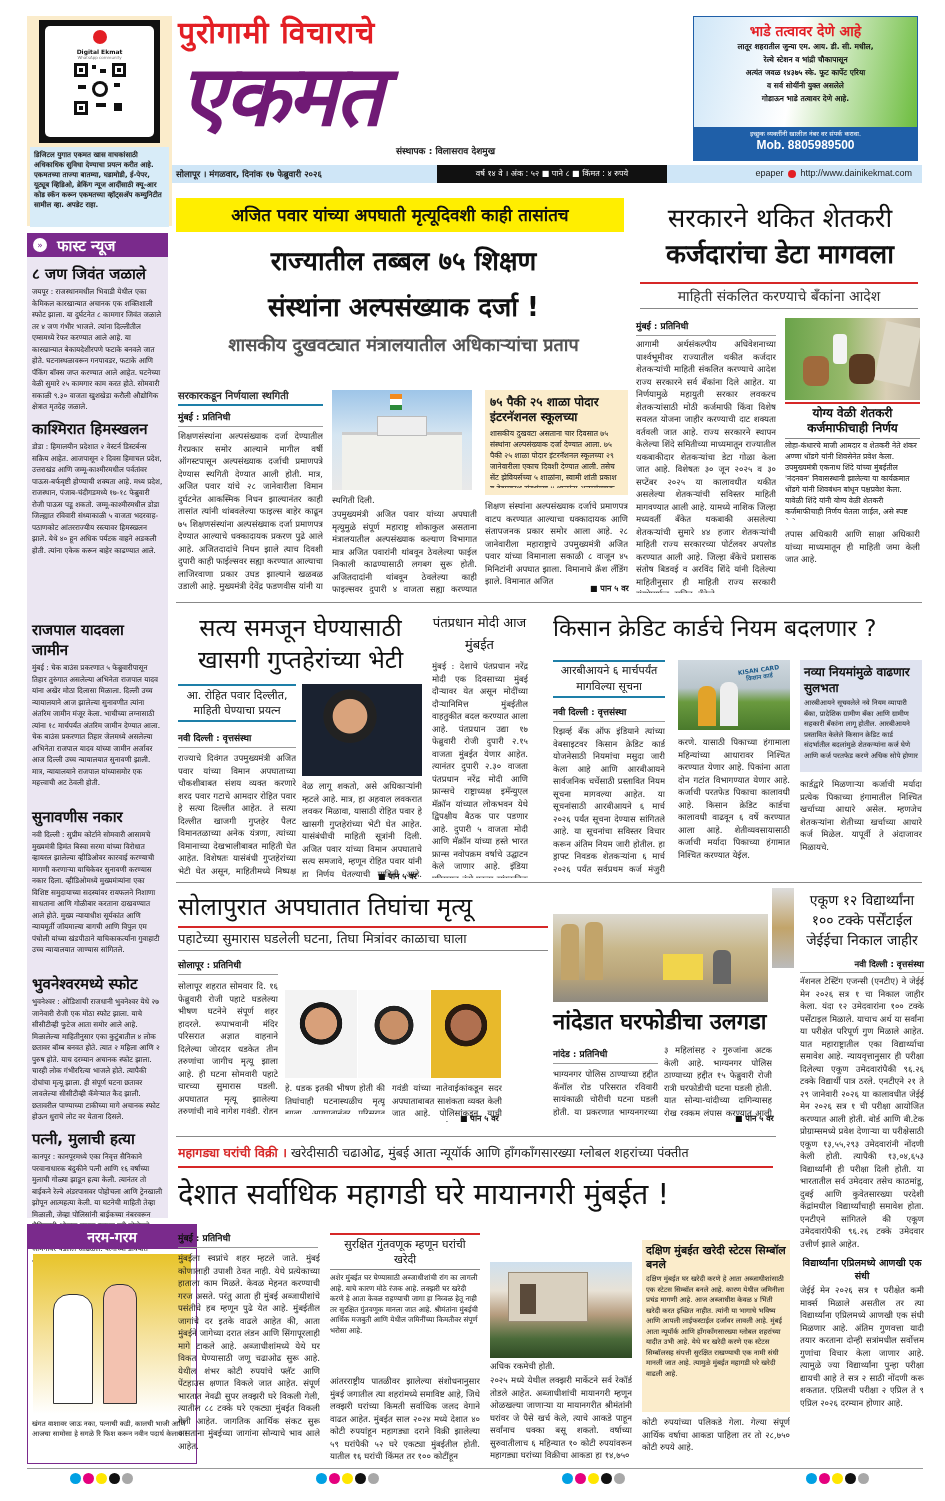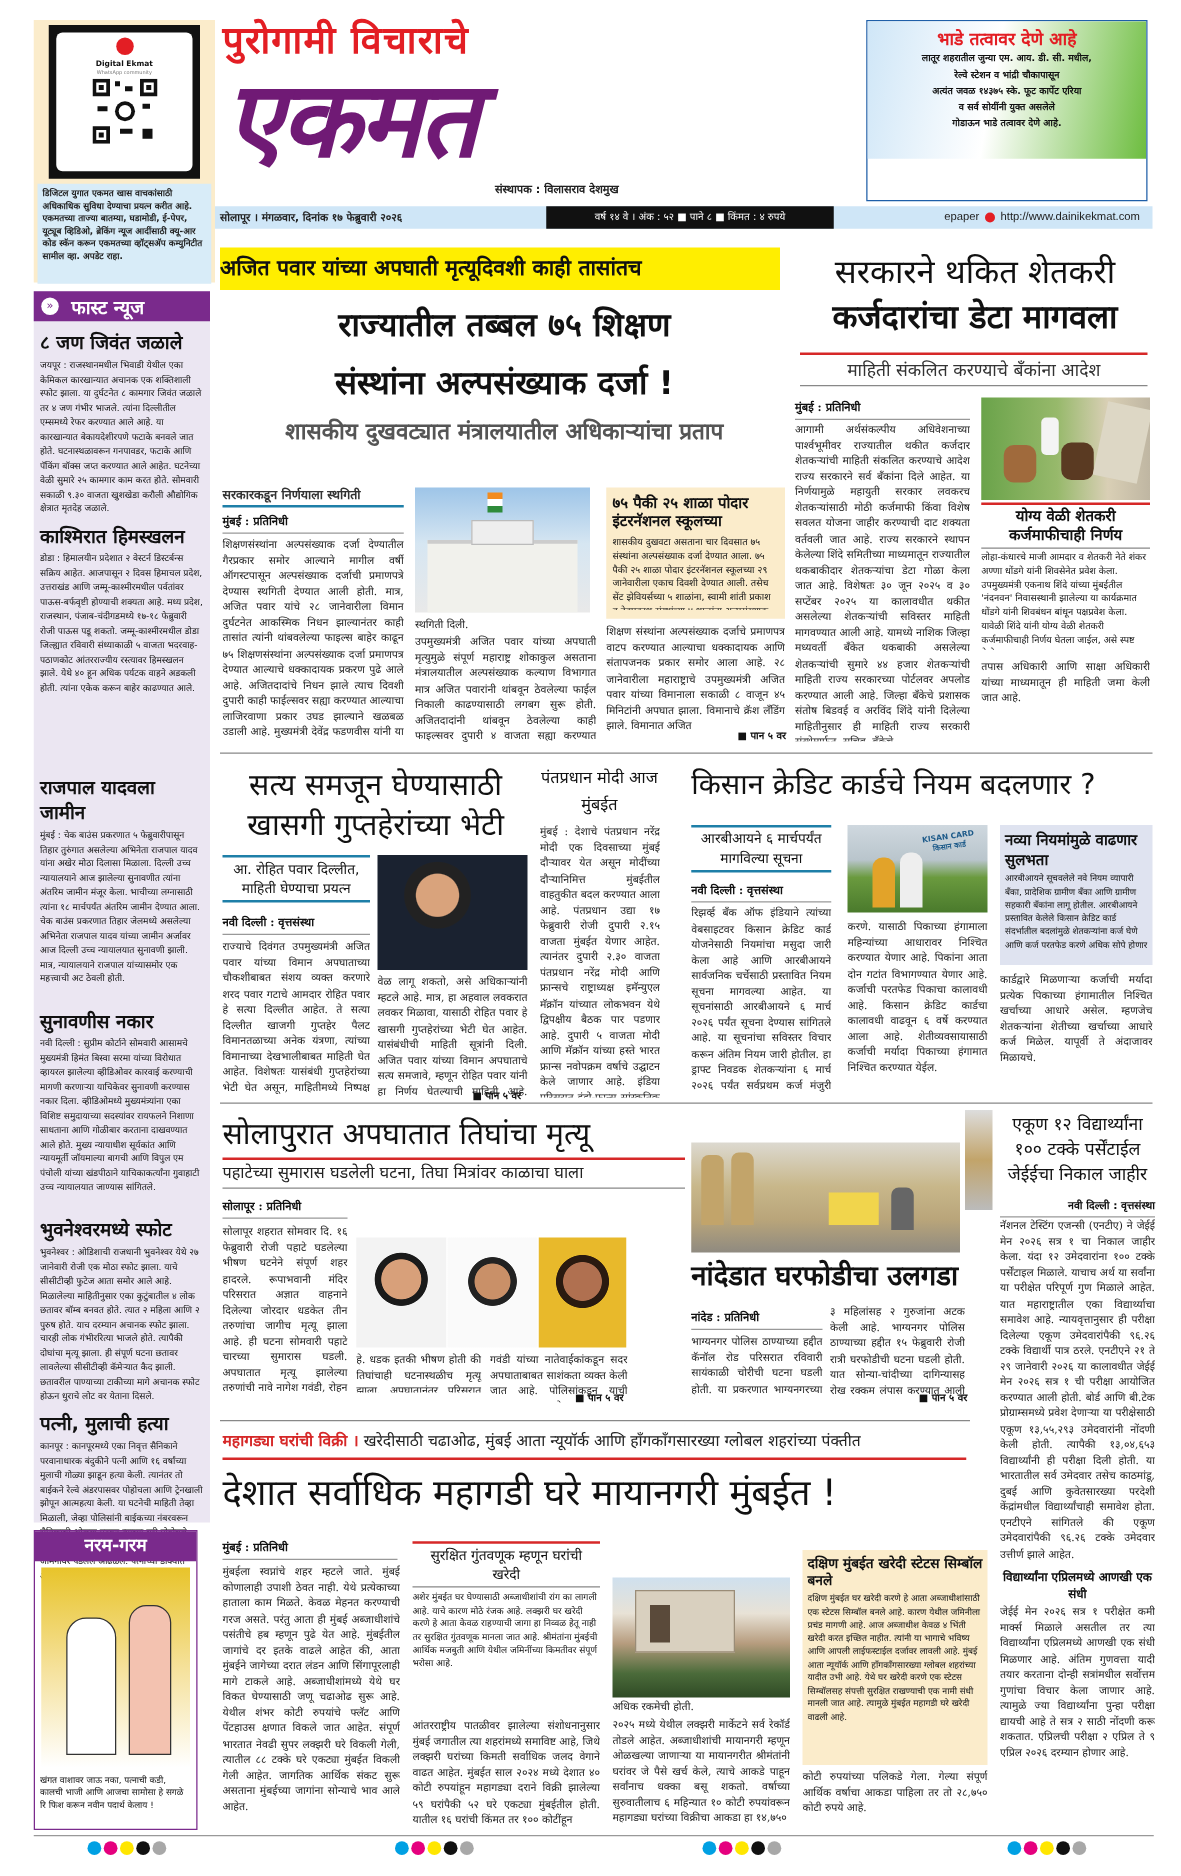--- a/index.html
+++ b/index.html
@@ -54,20 +54,24 @@
 
 <div class="abs" style="left:693px;top:16px;width:225px;height:145px;border:1px solid #1f5fa8;overflow:hidden">
   <div style="background:linear-gradient(100deg,#cfe6f7 0%,#ffffff 45%,#6dbd3f 100%);height:110px;text-align:center;padding-top:4px">
     <div style="font-size:14px;font-weight:bold;color:#e31e24">भाडे तत्वावर देणे आहे</div>
     <div style="font-size:7.5px;font-weight:bold;line-height:13px">लातूर शहरातील जुन्या एम. आय. डी. सी. मधील,</div>
     <div style="font-size:7.5px;font-weight:bold;line-height:13px">रेल्वे स्टेशन व भांद्री चौकापासून</div>
     <div style="font-size:7.5px;font-weight:bold;line-height:13px">अत्यंत जवळ १४३७५ स्के. फूट कार्पेट एरिया</div>
     <div style="font-size:7.5px;font-weight:bold;line-height:13px">व सर्व सोयींनी युक्त असलेले</div>
     <div style="font-size:7.5px;font-weight:bold;line-height:13px">गोडाऊन भाडे तत्वावर देणे आहे.</div>
   </div>
+  <div style="background:#1f5fa8;height:35px;text-align:center;color:#fff;padding-top:2px">
+    <div style="font-size:6.5px">इच्छुक व्यक्तींनी खालील नंबर वर संपर्क करावा.</div>
+    <div style="font-family:'Liberation Sans',sans-serif;font-size:12px;font-weight:bold">Mob. 8805989500</div>
+  </div>
 </div>
 
 <div class="abs" style="left:172px;top:165px;width:750px;height:18px;background:#cfe6f7">
   <span style="position:absolute;left:4px;top:3px;font-size:8.5px;font-weight:bold;color:#222">सोलापूर । मंगळवार, दिनांक १७ फेब्रुवारी २०२६</span>
   <span style="position:absolute;left:265px;top:0;width:230px;height:18px;background:#111;color:#fff;font-size:8px;text-align:center;line-height:18px">वर्ष १४ वे । अंक : ५२ ■ पाने ८ ■ किंमत : ४ रुपये</span>
   <span style="position:absolute;right:10px;top:3px;font-family:'Liberation Sans',sans-serif;font-size:9px;color:#222">
     <span>epaper</span>
     <span style="display:inline-block;width:8px;height:8px;border-radius:50%;background:#e31e24;vertical-align:middle;margin:0 2px"></span>
     <span>http://www.dainikekmat.com</span>
   </span>
@@ -87,30 +91,30 @@
     <div style="font-size:7.2px;line-height:11.5px;height:138px;overflow:hidden">मुंबई : चेक बाउंस प्रकरणात ५ फेब्रुवारीपासून तिहार तुरुंगात असलेल्या अभिनेता राजपाल यादव यांना अखेर मोठा दिलासा मिळाला. दिल्ली उच्च न्यायालयाने आज झालेल्या सुनावणीत त्यांना अंतरिम जामीन मंजूर केला. भाचीच्या लग्नासाठी त्यांना १८ मार्चपर्यंत अंतरिम जामीन देण्यात आला. चेक बाउंस प्रकरणात तिहार जेलमध्ये असलेल्या अभिनेता राजपाल यादव यांच्या जामीन अर्जावर आज दिल्ली उच्च न्यायालयात सुनावणी झाली. मात्र, न्यायालयाने राजपाल यांच्यासमोर एक महत्त्वाची अट ठेवली होती.</div>
     <div class="sidebar-title">सुनावणीस नकार</div>
     <div style="font-size:7.2px;line-height:11.5px;height:138px;overflow:hidden">नवी दिल्ली : सुप्रीम कोर्टाने सोमवारी आसामचे मुख्यमंत्री हिमंत बिस्वा सरमा यांच्या विरोधात व्हायरल झालेल्या व्हीडिओवर कारवाई करण्याची मागणी करणाऱ्या याचिकेवर सुनावणी करण्यास नकार दिला. व्हीडिओमध्ये मुख्यमंत्र्यांना एका विशिष्ट समुदायाच्या सदस्यांवर रायफलने निशाणा साधताना आणि गोळीबार करताना दाखवण्यात आले होते. मुख्य न्यायाधीश सूर्यकांत आणि न्यायमूर्ती जॉयमाल्या बागची आणि विपुल एम पंचोली यांच्या खंडपीठाने याचिकाकर्त्यांना गुवाहाटी उच्च न्यायालयात जाण्यास सांगितले.</div>
     <div class="sidebar-title">भुवनेश्वरमध्ये स्फोट</div>
     <div style="font-size:7.2px;line-height:11.5px;height:126px;overflow:hidden">भुवनेश्वर : ओडिशाची राजधानी भुवनेश्वर येथे २७ जानेवारी रोजी एक मोठा स्फोट झाला. याचे सीसीटीव्ही फुटेज आता समोर आले आहे. मिळालेल्या माहितीनुसार एका कुटुंबातील ४ लोक छतावर बॉम्ब बनवत होते. त्यात २ महिला आणि २ पुरुष होते. याच दरम्यान अचानक स्फोट झाला. चारही लोक गंभीररित्या भाजले होते. त्यापैकी दोघांचा मृत्यू झाला. ही संपूर्ण घटना छतावर लावलेल्या सीसीटीव्ही कॅमेऱ्यात कैद झाली. छतावरील पाण्याच्या टाकीच्या मागे अचानक स्फोट होऊन धुराचे लोट वर येताना दिसले.</div>
     <div class="sidebar-title">पत्नी, मुलाची हत्या</div>
     <div style="font-size:7.2px;line-height:11.5px;height:126px;overflow:hidden">कानपूर : कानपूरमध्ये एका निवृत्त सैनिकाने परवानाधारक बंदुकीने पत्नी आणि १६ वर्षांच्या मुलाची गोळ्या झाडून हत्या केली. त्यानंतर तो बाईकने रेल्वे अंडरपासवर पोहोचला आणि ट्रेनखाली झोपून आत्महत्या केली. या घटनेची माहिती तेव्हा मिळाली, जेव्हा पोलिसांनी बाईकच्या नंबरवरून सैनिकाची ओळख पटवून त्याच्या घरी पोहोचले. घरात प्रवेश केल्यावर पत्नी आणि मुलाचे मृतदेह जमिनीवर पडलेले आढळले. पत्नीच्या डोक्यात आणि मुलाच्या छातीत गोळी मारली होती.</div>
   </div>
 </div>
 
-<div class="abs" style="left:27px;top:1224px;width:131px;height:240px;border:1px solid #7a2a8c">
+<div class="abs" style="left:27px;top:1224px;width:170px;height:240px;border:1px solid #7a2a8c">
   <div style="background:#7a2a8c;color:#fff;font-size:14px;font-weight:bold;text-align:center;height:24px;line-height:24px">नरम-गरम</div>
   <div style="margin:5px;height:160px;background:linear-gradient(180deg,#e8c42a 0%,#f5e19a 50%,#fff 100%);position:relative;overflow:hidden">
     <div style="position:absolute;left:20px;top:40px;width:40px;height:110px;background:#fff;border:1px solid #333;border-radius:16px 16px 0 0"></div>
     <div style="position:absolute;left:70px;top:30px;width:34px;height:120px;background:#f3c2b0;border:1px solid #333;border-radius:14px 14px 0 0"></div>
   </div>
   <div style="font-size:7px;font-weight:normal;line-height:10px;padding:0 4px">खंगत वाशावर जाऊ नका, पत्नाची कडी, कालची भाजी आणि आजचा सामोसा हे सगळे रि फिश करून नवीन पदार्थ केलाय !</div>
 </div>
 
-<div class="abs" style="left:176px;top:198px;width:448px;height:34px;background:#ffee00;font-size:17px;font-weight:bold;line-height:34px;white-space:nowrap;overflow:hidden">अजित पवार यांच्या अपघाती मृत्यूदिवशी काही तासांतच</div>
+<div class="abs" style="left:176px;top:198px;width:448px;height:34px;background:#ffee00;font-size:17px;font-weight:bold;line-height:34px;text-align:center;white-space:nowrap;overflow:hidden">अजित पवार यांच्या अपघाती मृत्यूदिवशी काही तासांतच</div>
 <div class="abs hl" style="left:176px;top:238px;width:455px;font-size:26px;line-height:46px;text-align:center">
   <div>राज्यातील तब्बल ७५ शिक्षण</div>
   <div>संस्थांना अल्पसंख्याक दर्जा !</div>
 </div>
 <div class="abs" style="left:176px;top:332px;width:455px;font-size:18px;color:#555;font-weight:bold;text-align:center;white-space:nowrap">शासकीय दुखवट्यात मंत्रालयातील अधिकाऱ्यांचा प्रताप</div>
 
 <div class="abs" style="left:178px;top:388px;width:145px;font-size:10px;color:#333;font-weight:bold;border-bottom:2px solid #1e7fa8;padding-bottom:2px">सरकारकडून निर्णयाला स्थगिती</div>
 <div class="abs blurb-byline" style="left:178px;top:407px;width:145px;border-bottom:1px solid #999">मुंबई : प्रतिनिधी</div>
 <div class="abs body-text" style="left:178px;top:430px;width:145px;height:162px;overflow:hidden">शिक्षणसंस्थांना अल्पसंख्याक दर्जा देण्यातील गैरप्रकार समोर आल्याने मागील वर्षी ऑगस्टपासून अल्पसंख्याक दर्जाची प्रमाणपत्रे देण्यास स्थगिती देण्यात आली होती. मात्र, अजित पवार यांचे २८ जानेवारीला विमान दुर्घटनेत आकस्मिक निधन झाल्यानंतर काही तासांत त्यांनी थांबवलेल्या फाइल्स बाहेर काढून ७५ शिक्षणसंस्थांना अल्पसंख्याक दर्जा प्रमाणपत्र देण्यात आल्याचे धक्कादायक प्रकरण पुढे आले आहे. अजितदादांचे निधन झाले त्याच दिवशी दुपारी काही फाईल्सवर सह्या करण्यात आल्याचा लाजिरवाणा प्रकार उघड झाल्याने खळबळ उडाली आहे. मुख्यमंत्री देवेंद्र फडणवीस यांनी या प्रकरणाची गंभीर दखल घेताना या निर्णयाला</div>
 

